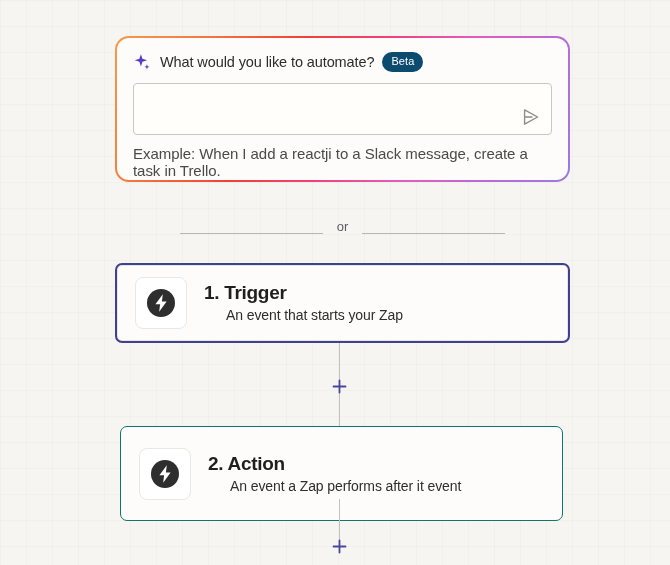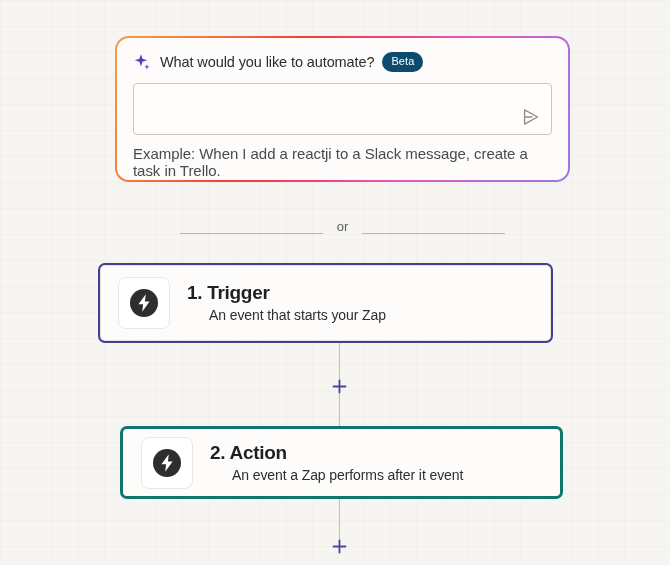--- a/index.html
+++ b/index.html
@@ -151,34 +151,34 @@
   .step-card {
     position: absolute;
     background: #fdfcfa;
     border-radius: 7px;
     display: flex;
     align-items: center;
     padding: 0 18px;
   }
 
   .step-card.trigger {
-    left: 98px;
+    left: 115px;
     top: 263px;
     width: 455px;
     height: 80px;
     border: 2px solid #413f8f;
     box-shadow: inset 0 0 0 1px #e6e4e0;
   }
 
   .step-card.action {
     left: 120px;
     top: 426px;
     width: 443px;
-    height: 73px;
-    border: 3px solid #0f766e;
+    height: 95px;
+    border: 1px solid #0f766e;
   }
 
   .step-icon-tile {
     width: 52px;
     height: 52px;
     flex: 0 0 auto;
     background: #ffffff;
     border: 1px solid #eae8e4;
     border-radius: 8px;
     display: flex;

